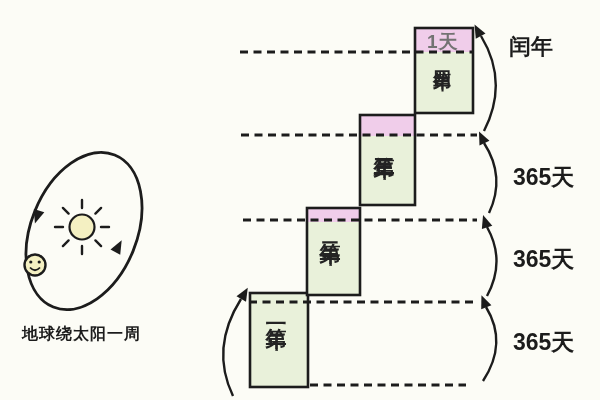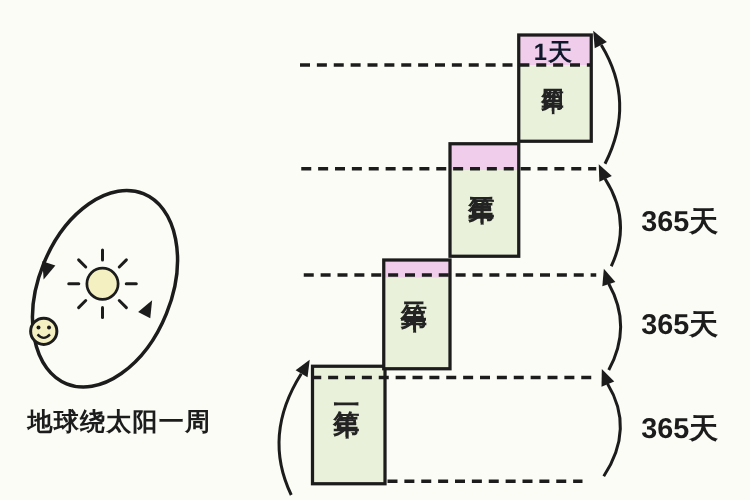--- a/index.html
+++ b/index.html
@@ -11,21 +11,21 @@
     background: #fcfcf6;
   }
   .stage svg { position:absolute; left:0; top:0; }
   .ink { stroke:#1c1c1c; }
   .txt {
     position:absolute;
     color:#1c1c1c;
     font-weight:bold;
     white-space:nowrap;
   }
-  .caption { font-size:20px; letter-spacing:1px; }
+  .caption { font-size:16px; letter-spacing:1px; }
   .daylbl  { font-size:23px; }
   .leaplbl { font-size:22px; }
   .ylabel {
     position:absolute;
     writing-mode: vertical-rl;
     text-orientation: upright;
     font-weight:bold;
     color:#232323;
     font-size:21px;
     letter-spacing:1px;
@@ -119,19 +119,20 @@
     </g>
   </svg>
 
   <div class="txt caption" style="left:22px; top:324px;">地球绕太阳一周</div>
 
   <div class="ylabel" style="left:266px; top:311px;">第一年</div>
   <div class="ylabel" style="left:320px; top:226px;">第二年</div>
   <div class="ylabel" style="left:374px; top:140px;">第三年</div>
   <div class="ylabel small" style="left:433px; top:56px;">第四年</div>
 
-  <div class="txt extraday" style="left: 427px; top: 29px; color: #0f172a;">1天</div>
+  <div class="txt extraday" style="left: 427px; top: 29px; color: #737373;">1天</div>
 
+  <div class="txt leaplbl" style="left:509px; top:32px;">闰年</div>
 
   <div class="txt daylbl" style="left:513px; top:162px;">365天</div>
   <div class="txt daylbl" style="left:513px; top:244px;">365天</div>
   <div class="txt daylbl" style="left:513px; top:327px;">365天</div>
 </div>
 
 </body></html>

